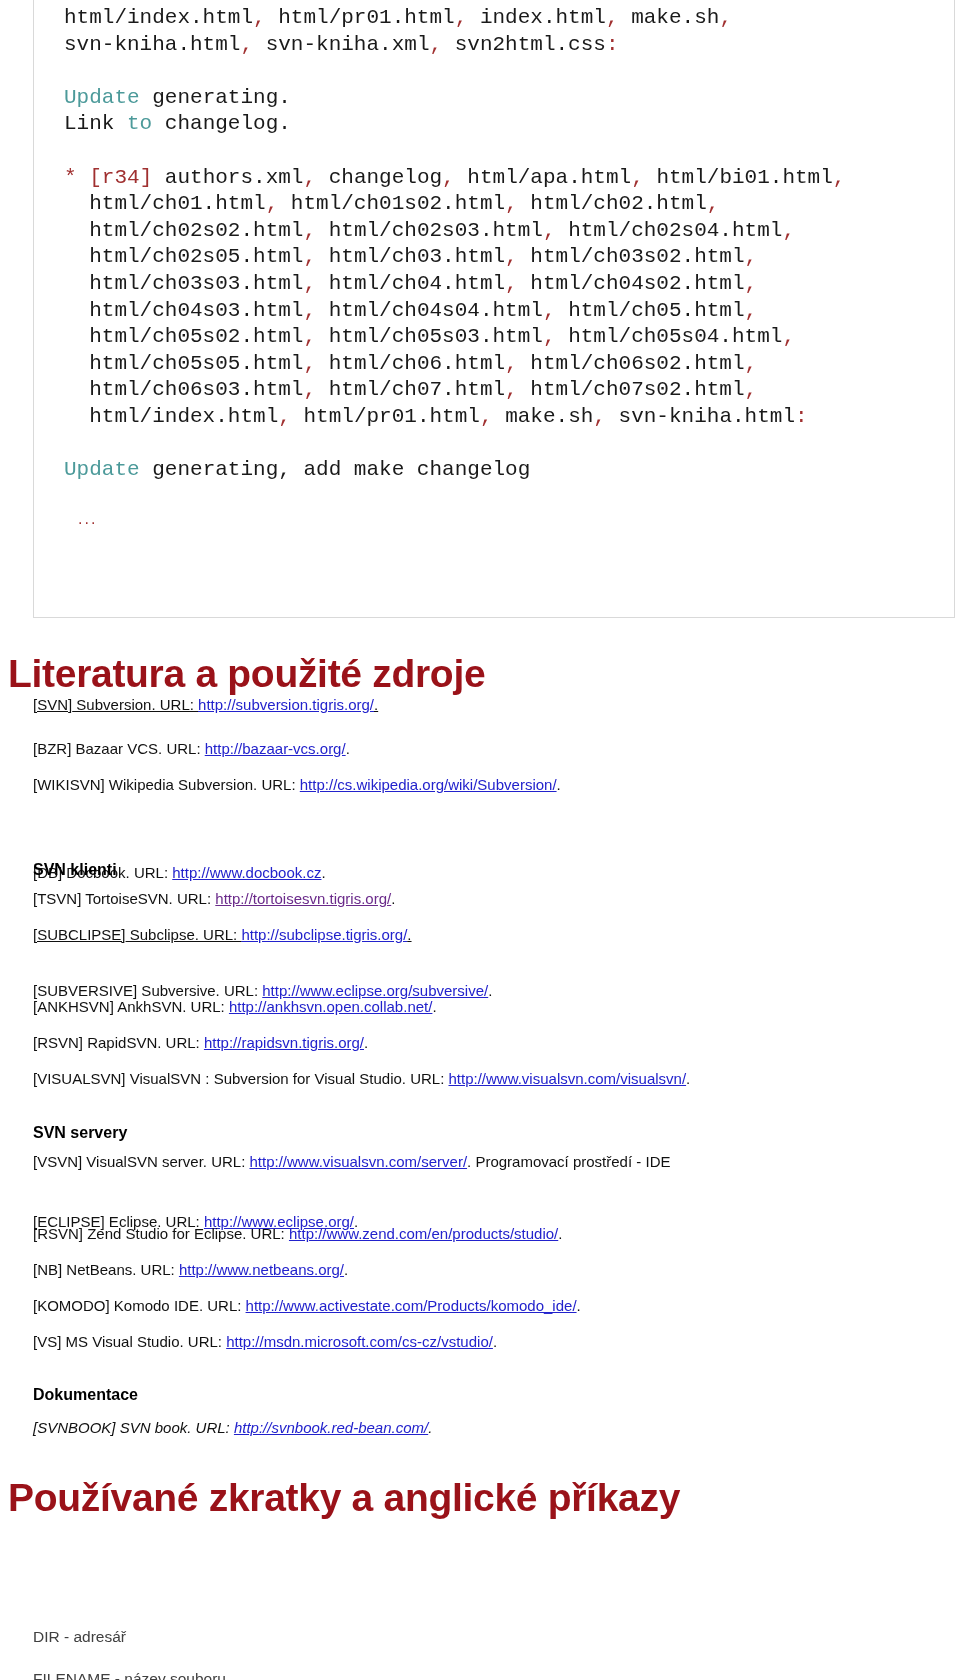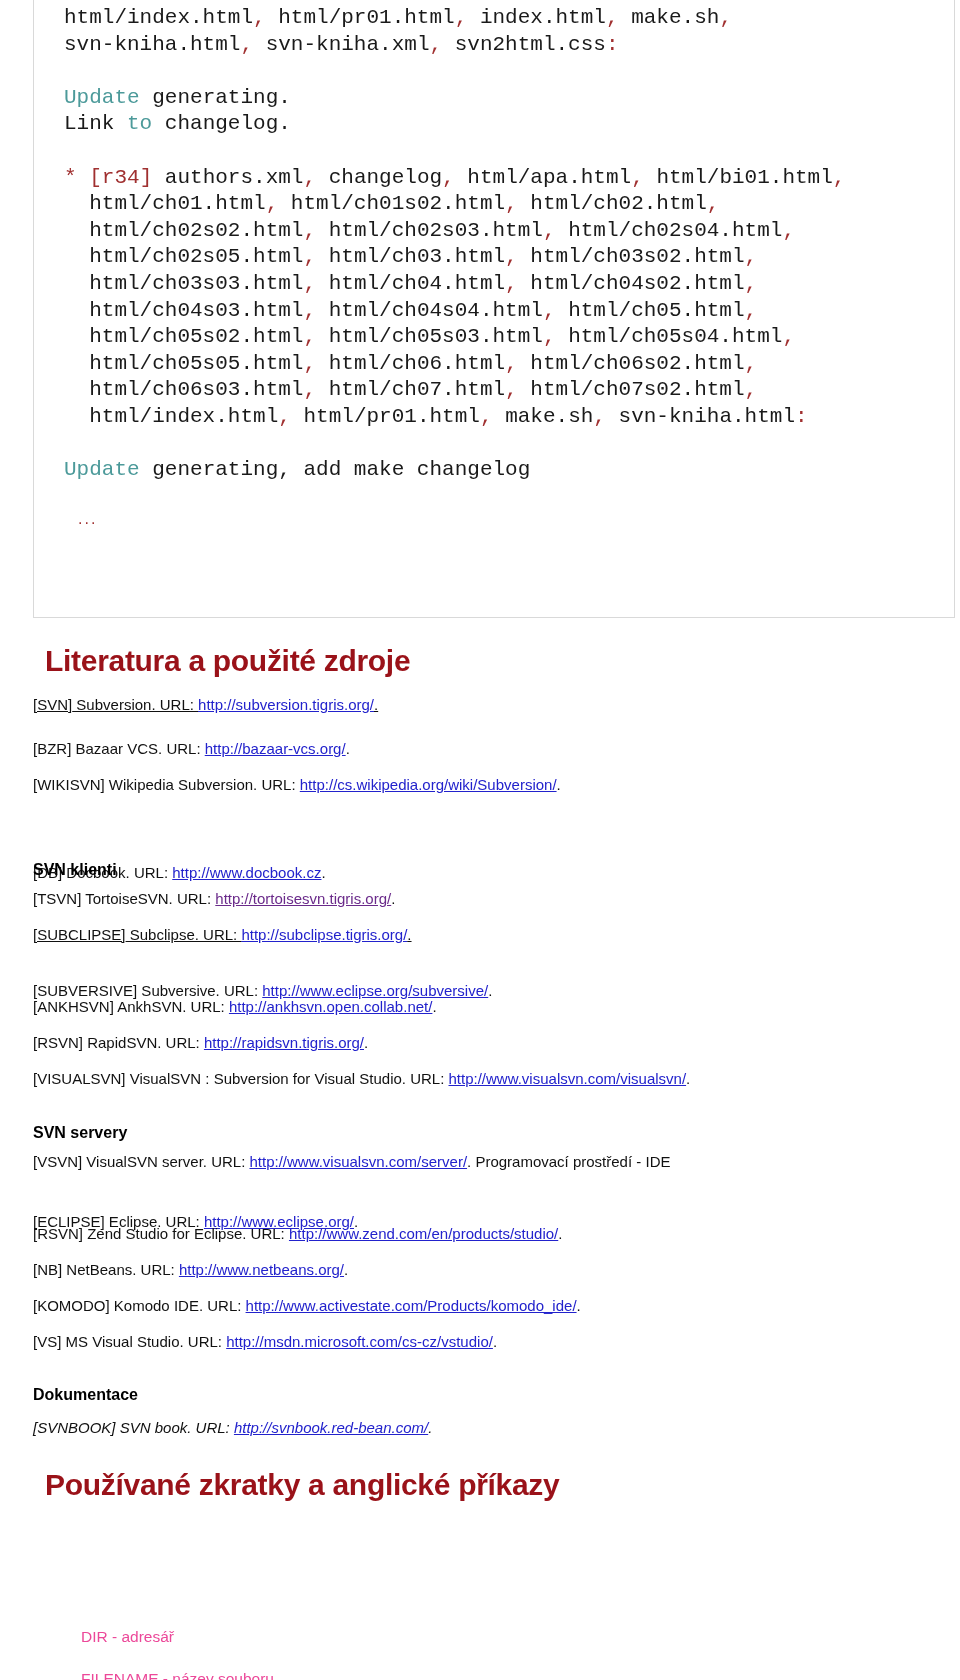--- a/index.html
+++ b/index.html
@@ -44,27 +44,26 @@
   .tok-plain { color: #1a1a1a; }
   .dots {
     color: #a03030;
     padding-left: 44px;
     letter-spacing: 2px;
   }
 
   
   .h1 {
     position: absolute;
-    font-size: 30px;
+    font-size: 39px;
     font-weight: bold;
     color: #9a1219;
     letter-spacing: -0.3px;
-    margin: 0;
+    margin: 8px;
     font-family: "Liberation Sans", sans-serif;
-    padding-left: 45px;
   }
   .h3 {
     position: absolute;
     font-size: 16px;
     font-weight: bold;
     color: #000000;
     margin: 0;
     font-family: "Liberation Sans", sans-serif;
     text-align: center;
   }
@@ -84,23 +83,22 @@
     text-decoration: underline;
   }
   .biblink.visited { color: #6a2a8a; }
 
   
   .abbr {
     position: absolute;
     left: 33px;
     font-size: 15.5px;
     line-height: 21px;
-    color: #ec4899;
+    color: #404040;
     white-space: nowrap;
-    margin-left: 48px;
   }
 </style>
 </head>
 <body>
 
 <div class="codeblock">
   <div class="code-lines" id="code-lines"><div class="line"><span class="tok-plain">html/index.html</span><span class="tok-red">, </span><span class="tok-plain">html/pr01.html</span><span class="tok-red">, </span><span class="tok-plain">index.html</span><span class="tok-red">, </span><span class="tok-plain">make.sh</span><span class="tok-red">,</span></div><div class="line"><span class="tok-plain">svn-kniha.html</span><span class="tok-red">, </span><span class="tok-plain">svn-kniha.xml</span><span class="tok-red">, </span><span class="tok-plain">svn2html.css</span><span class="tok-red">:</span></div><div class="blank"></div><div class="line"><span class="tok-teal">Update</span><span class="tok-plain"> generating.</span></div><div class="line"><span class="tok-plain">Link </span><span class="tok-teal">to</span><span class="tok-plain"> changelog.</span></div><div class="blank"></div><div class="line"><span class="tok-red">* </span><span class="tok-red">[r34]</span><span class="tok-plain"> authors.xml</span><span class="tok-red">, </span><span class="tok-plain">changelog</span><span class="tok-red">, </span><span class="tok-plain">html/apa.html</span><span class="tok-red">, </span><span class="tok-plain">html/bi01.html</span><span class="tok-red">,</span></div><div class="line"><span class="tok-plain">  html/ch01.html</span><span class="tok-red">, </span><span class="tok-plain">html/ch01s02.html</span><span class="tok-red">, </span><span class="tok-plain">html/ch02.html</span><span class="tok-red">,</span></div><div class="line"><span class="tok-plain">  html/ch02s02.html</span><span class="tok-red">, </span><span class="tok-plain">html/ch02s03.html</span><span class="tok-red">, </span><span class="tok-plain">html/ch02s04.html</span><span class="tok-red">,</span></div><div class="line"><span class="tok-plain">  html/ch02s05.html</span><span class="tok-red">, </span><span class="tok-plain">html/ch03.html</span><span class="tok-red">, </span><span class="tok-plain">html/ch03s02.html</span><span class="tok-red">,</span></div><div class="line"><span class="tok-plain">  html/ch03s03.html</span><span class="tok-red">, </span><span class="tok-plain">html/ch04.html</span><span class="tok-red">, </span><span class="tok-plain">html/ch04s02.html</span><span class="tok-red">,</span></div><div class="line"><span class="tok-plain">  html/ch04s03.html</span><span class="tok-red">, </span><span class="tok-plain">html/ch04s04.html</span><span class="tok-red">, </span><span class="tok-plain">html/ch05.html</span><span class="tok-red">,</span></div><div class="line"><span class="tok-plain">  html/ch05s02.html</span><span class="tok-red">, </span><span class="tok-plain">html/ch05s03.html</span><span class="tok-red">, </span><span class="tok-plain">html/ch05s04.html</span><span class="tok-red">,</span></div><div class="line"><span class="tok-plain">  html/ch05s05.html</span><span class="tok-red">, </span><span class="tok-plain">html/ch06.html</span><span class="tok-red">, </span><span class="tok-plain">html/ch06s02.html</span><span class="tok-red">,</span></div><div class="line"><span class="tok-plain">  html/ch06s03.html</span><span class="tok-red">, </span><span class="tok-plain">html/ch07.html</span><span class="tok-red">, </span><span class="tok-plain">html/ch07s02.html</span><span class="tok-red">,</span></div><div class="line"><span class="tok-plain">  html/index.html</span><span class="tok-red">, </span><span class="tok-plain">html/pr01.html</span><span class="tok-red">, </span><span class="tok-plain">make.sh</span><span class="tok-red">, </span><span class="tok-plain">svn-kniha.html</span><span class="tok-red">:</span></div><div class="blank"></div><div class="line"><span class="tok-teal">Update</span><span class="tok-plain"> generating, add make changelog</span></div><div class="blank"></div><div class="line"><span class="tok-plain"></span></div></div>
   <div class="dots">...</div>
 </div>
 

